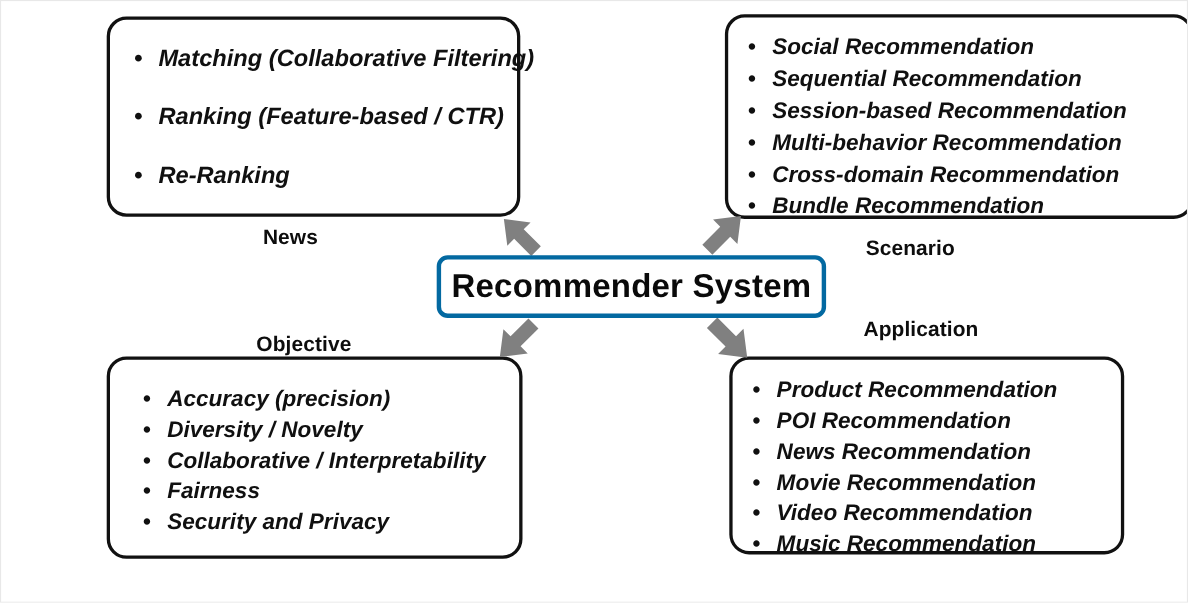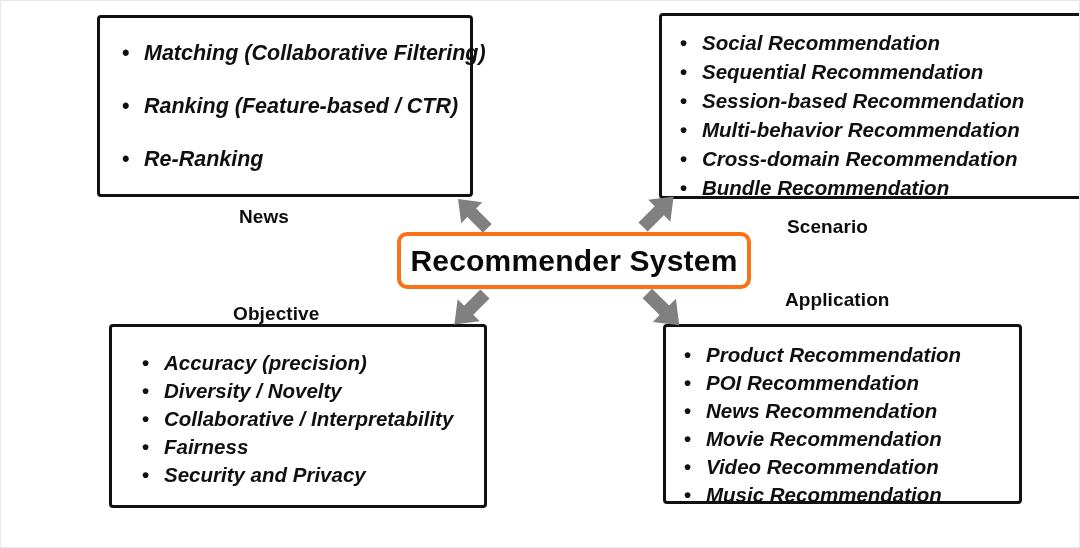--- a/index.html
+++ b/index.html
@@ -16,21 +16,21 @@
     font-family: "Liberation Sans", sans-serif;
     box-sizing: border-box;
     border: 1px solid #e8e8e8;
   }
 
   
   .box {
     position: absolute;
     background: #ffffff;
     border: 3px solid #111111;
-    border-radius: 4px;
+    border-radius: 18px;
     box-sizing: border-box;
   }
   .box-list {
     list-style: none;
     margin: 0;
     padding: 0;
   }
   .box-list li {
     position: relative;
     font-style: italic;
@@ -53,21 +53,21 @@
   #box-stage { left: 96px; top: 14px; width: 376px; height: 182px; }
   #box-stage .box-list { padding: 22px 0 0 18px; }
   #box-stage .box-list li { font-size: 21.5px; line-height: 26px; margin-bottom: 27px; }
 
   
   #box-scenario { left: 658px; top: 12px; width: 426px; height: 186px; }
   #box-scenario .box-list { padding: 12px 0 0 14px; }
   #box-scenario .box-list li { font-size: 20.5px; line-height: 29px; }
 
   
-  #box-objective { left: 108px; top: 323px; width: 378px; height: 184px; }
+  #box-objective { left: 96px; top: 323px; width: 378px; height: 184px; }
   #box-objective .box-list { padding: 22px 0 0 26px; }
   #box-objective .box-list li { font-size: 20.5px; line-height: 28px; }
 
   
   #box-application { left: 662px; top: 323px; width: 359px; height: 180px; }
   #box-application .box-list { padding: 14px 0 0 14px; }
   #box-application .box-list li { font-size: 20.5px; line-height: 28px; }
 
   
   .quad-label {
@@ -84,21 +84,21 @@
   #label-application { left: 784px; top: 288px; }
 
   
   #center-node {
     position: absolute;
     left: 396px;
     top: 231px;
     width: 354px;
     height: 57px;
     background: #ffffff;
-    border: 4px solid #f97316;
+    border: 4px solid #0369a1;
     border-radius: 10px;
     box-sizing: border-box;
     display: flex;
     align-items: center;
     justify-content: center;
     z-index: 5;
   }
   #center-node .center-text {
     font-size: 30px;
     font-weight: 700;

